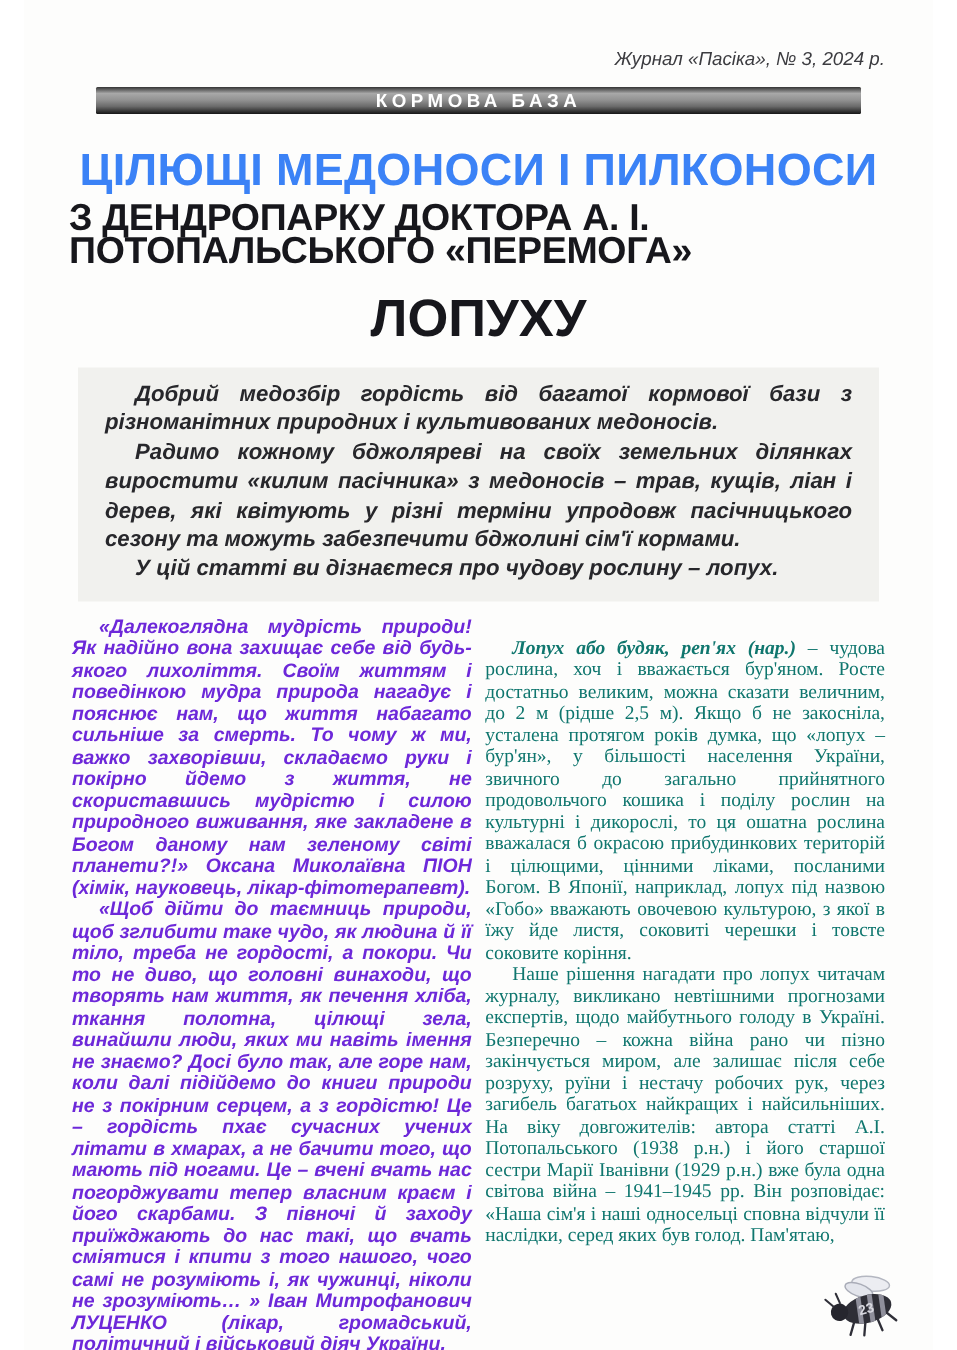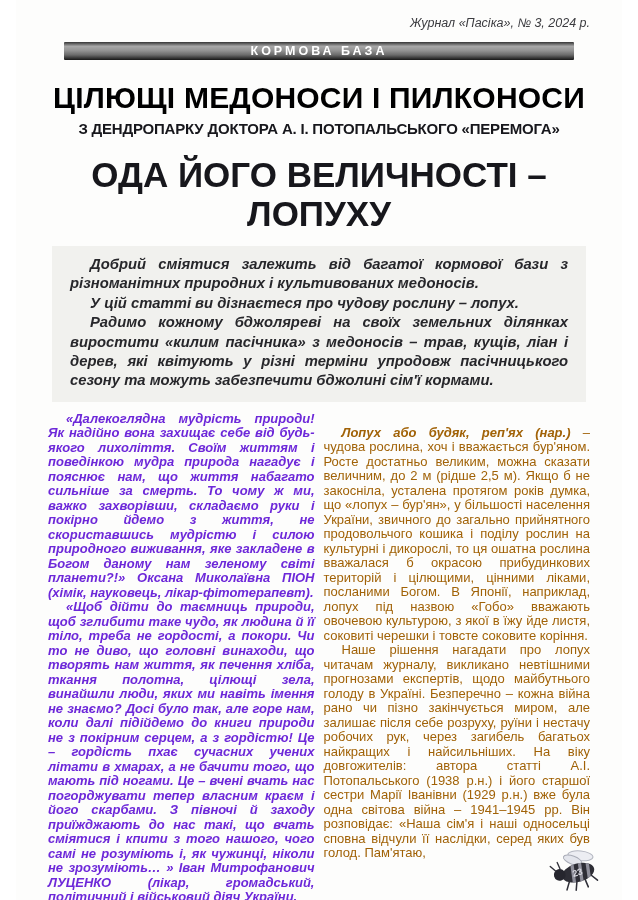--- a/index.html
+++ b/index.html
@@ -4,21 +4,21 @@
 <style>
   html,body { margin:0; padding:0; background:#ffffff; }
   .page {
     position:relative;
     width:606px; height:900px;
     margin:0 auto;
     background:#fdfdfc;
     font-family:"Liberation Sans", sans-serif;
     color:#1e1e22;
     box-sizing:border-box;
-    padding:12px 30px 0 30px;
+    padding:28px 30px 0 30px;
     overflow:hidden;
   }
   .journal-line {
     text-align:right;
     font-style:italic;
     font-size:12.5px;
     color:#3c3c40;
     margin:4px 2px 12px 0;
   }
   .section-bar {
@@ -32,27 +32,27 @@
     color:#ffffff;
     font-weight:bold;
     font-size:12.5px;
     letter-spacing:3px;
   }
   .title-kicker-1 {
     text-align:center;
     font-size:30px;
     font-weight:bold;
     letter-spacing:0.2px;
-    color:#000000;
+    color:#3b82f6;
     margin:22px 0 2px 0;
     line-height:32px;
   }
   .title-kicker-2 {
-    text-align:center;
-    font-size:15px;
+    text-align:left;
+    font-size:25px;
     font-weight:bold;
     color:#17171c;
     margin:4px 0 0 0;
     line-height:22px;
     letter-spacing:-0.2px;
   }
   .main-title {
     text-align:center;
     font-size:35px;
     font-weight:bold;
@@ -88,21 +88,21 @@
     text-align:justify;
   }
   .col p { margin:0; }
   .quote-p {
     font-weight:bold;
     font-style:italic;
     text-indent:18px;
     color:#6d28d9;
   }
   .quote-cont { text-indent:0; }
-  .body-p { text-indent:18px; color:#a16207; }
+  .body-p { text-indent:18px; color:#0f766e;font-family:Liberation Serif, serif; }
   .body-p-first { margin-top:14px !important; }
   .lead-bi { font-weight:bold; font-style:italic; }
   .bee-marker {
     position:absolute;
     right:14px;
     bottom:6px;
     width:62px; height:48px;
   }
 </style>
 </head>
@@ -114,28 +114,27 @@
 
   <div class="section-bar">
     <span class="bar-label">КОРМОВА БАЗА</span>
   </div>
 
   <div class="title-kicker-1">ЦІЛЮЩІ МЕДОНОСИ І ПИЛКОНОСИ</div>
 
   <div class="title-kicker-2">З ДЕНДРОПАРКУ ДОКТОРА А. І. ПОТОПАЛЬСЬКОГО «ПЕРЕМОГА»</div>
 
   <div class="main-title">
-    <div>ОДА ЙОГО ВЕЛИЧНОСТІ –</div>
     <div>ЛОПУХУ</div>
   </div>
 
   <div class="intro-box">
-    <p>Добрий сміятися залежить від багатої кормової бази з різноманітних природних і культивованих медоносів.</p>
+    <p>Добрий медозбір гордість від багатої кормової бази з різноманітних природних і культивованих медоносів.</p>
+    <p>Радимо кожному бджоляреві на своїх земельних ділянках виростити «килим пасічника» з медоносів – трав, кущів, ліан і дерев, які квітують у різні терміни упродовж пасічницького сезону та можуть забезпечити бджолині сім'ї кормами.</p>
     <p>У цій статті ви дізнаєтеся про чудову рослину – лопух.</p>
-    <p>Радимо кожному бджоляреві на своїх земельних ділянках виростити «килим пасічника» з медоносів – трав, кущів, ліан і дерев, які квітують у різні терміни упродовж пасічницького сезону та можуть забезпечити бджолині сім'ї кормами.</p>
   </div>
 
   <div class="columns">
 
     <div class="col">
       <p class="quote-p">«Далекоглядна мудрість природи! Як надійно вона захищає себе від будь-якого лихоліття. Своїм життям і поведінкою мудра природа нагадує і пояснює нам, що життя набагато сильніше за смерть. То чому ж ми, важко захворівши, складаємо руки і покірно йдемо з життя, не скориставшись мудрістю і силою природного виживання, яке закладене в Богом даному нам зеленому світі планети?!» Оксана Миколаївна ПІОН (хімік, науковець, лікар-фітотерапевт).</p>
       <p class="quote-p">«Щоб дійти до таємниць природи, щоб зглибити таке чудо, як людина й її тіло, треба не гордості, а покори. Чи то не диво, що головні винаходи, що творять нам життя, як печення хліба, ткання полотна, цілющі зела, винайшли люди, яких ми навіть імення не знаємо? Досі було так, але горе нам, коли далі підійдемо до книги природи не з покірним серцем, а з гордістю! Це – гордість пхає сучасних учених літати в хмарах, а не бачити того, що мають під ногами. Це – вчені вчать нас погорджувати тепер власним краєм і його скарбами. З півночі й заходу приїжджають до нас такі, що вчать сміятися і кпити з того нашого, чого самі не розуміють і, як чужинці, ніколи не зрозуміють… » Іван Митрофанович ЛУЦЕНКО (лікар, громадський, політичний і військовий діяч України,</p>
     </div>
 
     <div class="col">

